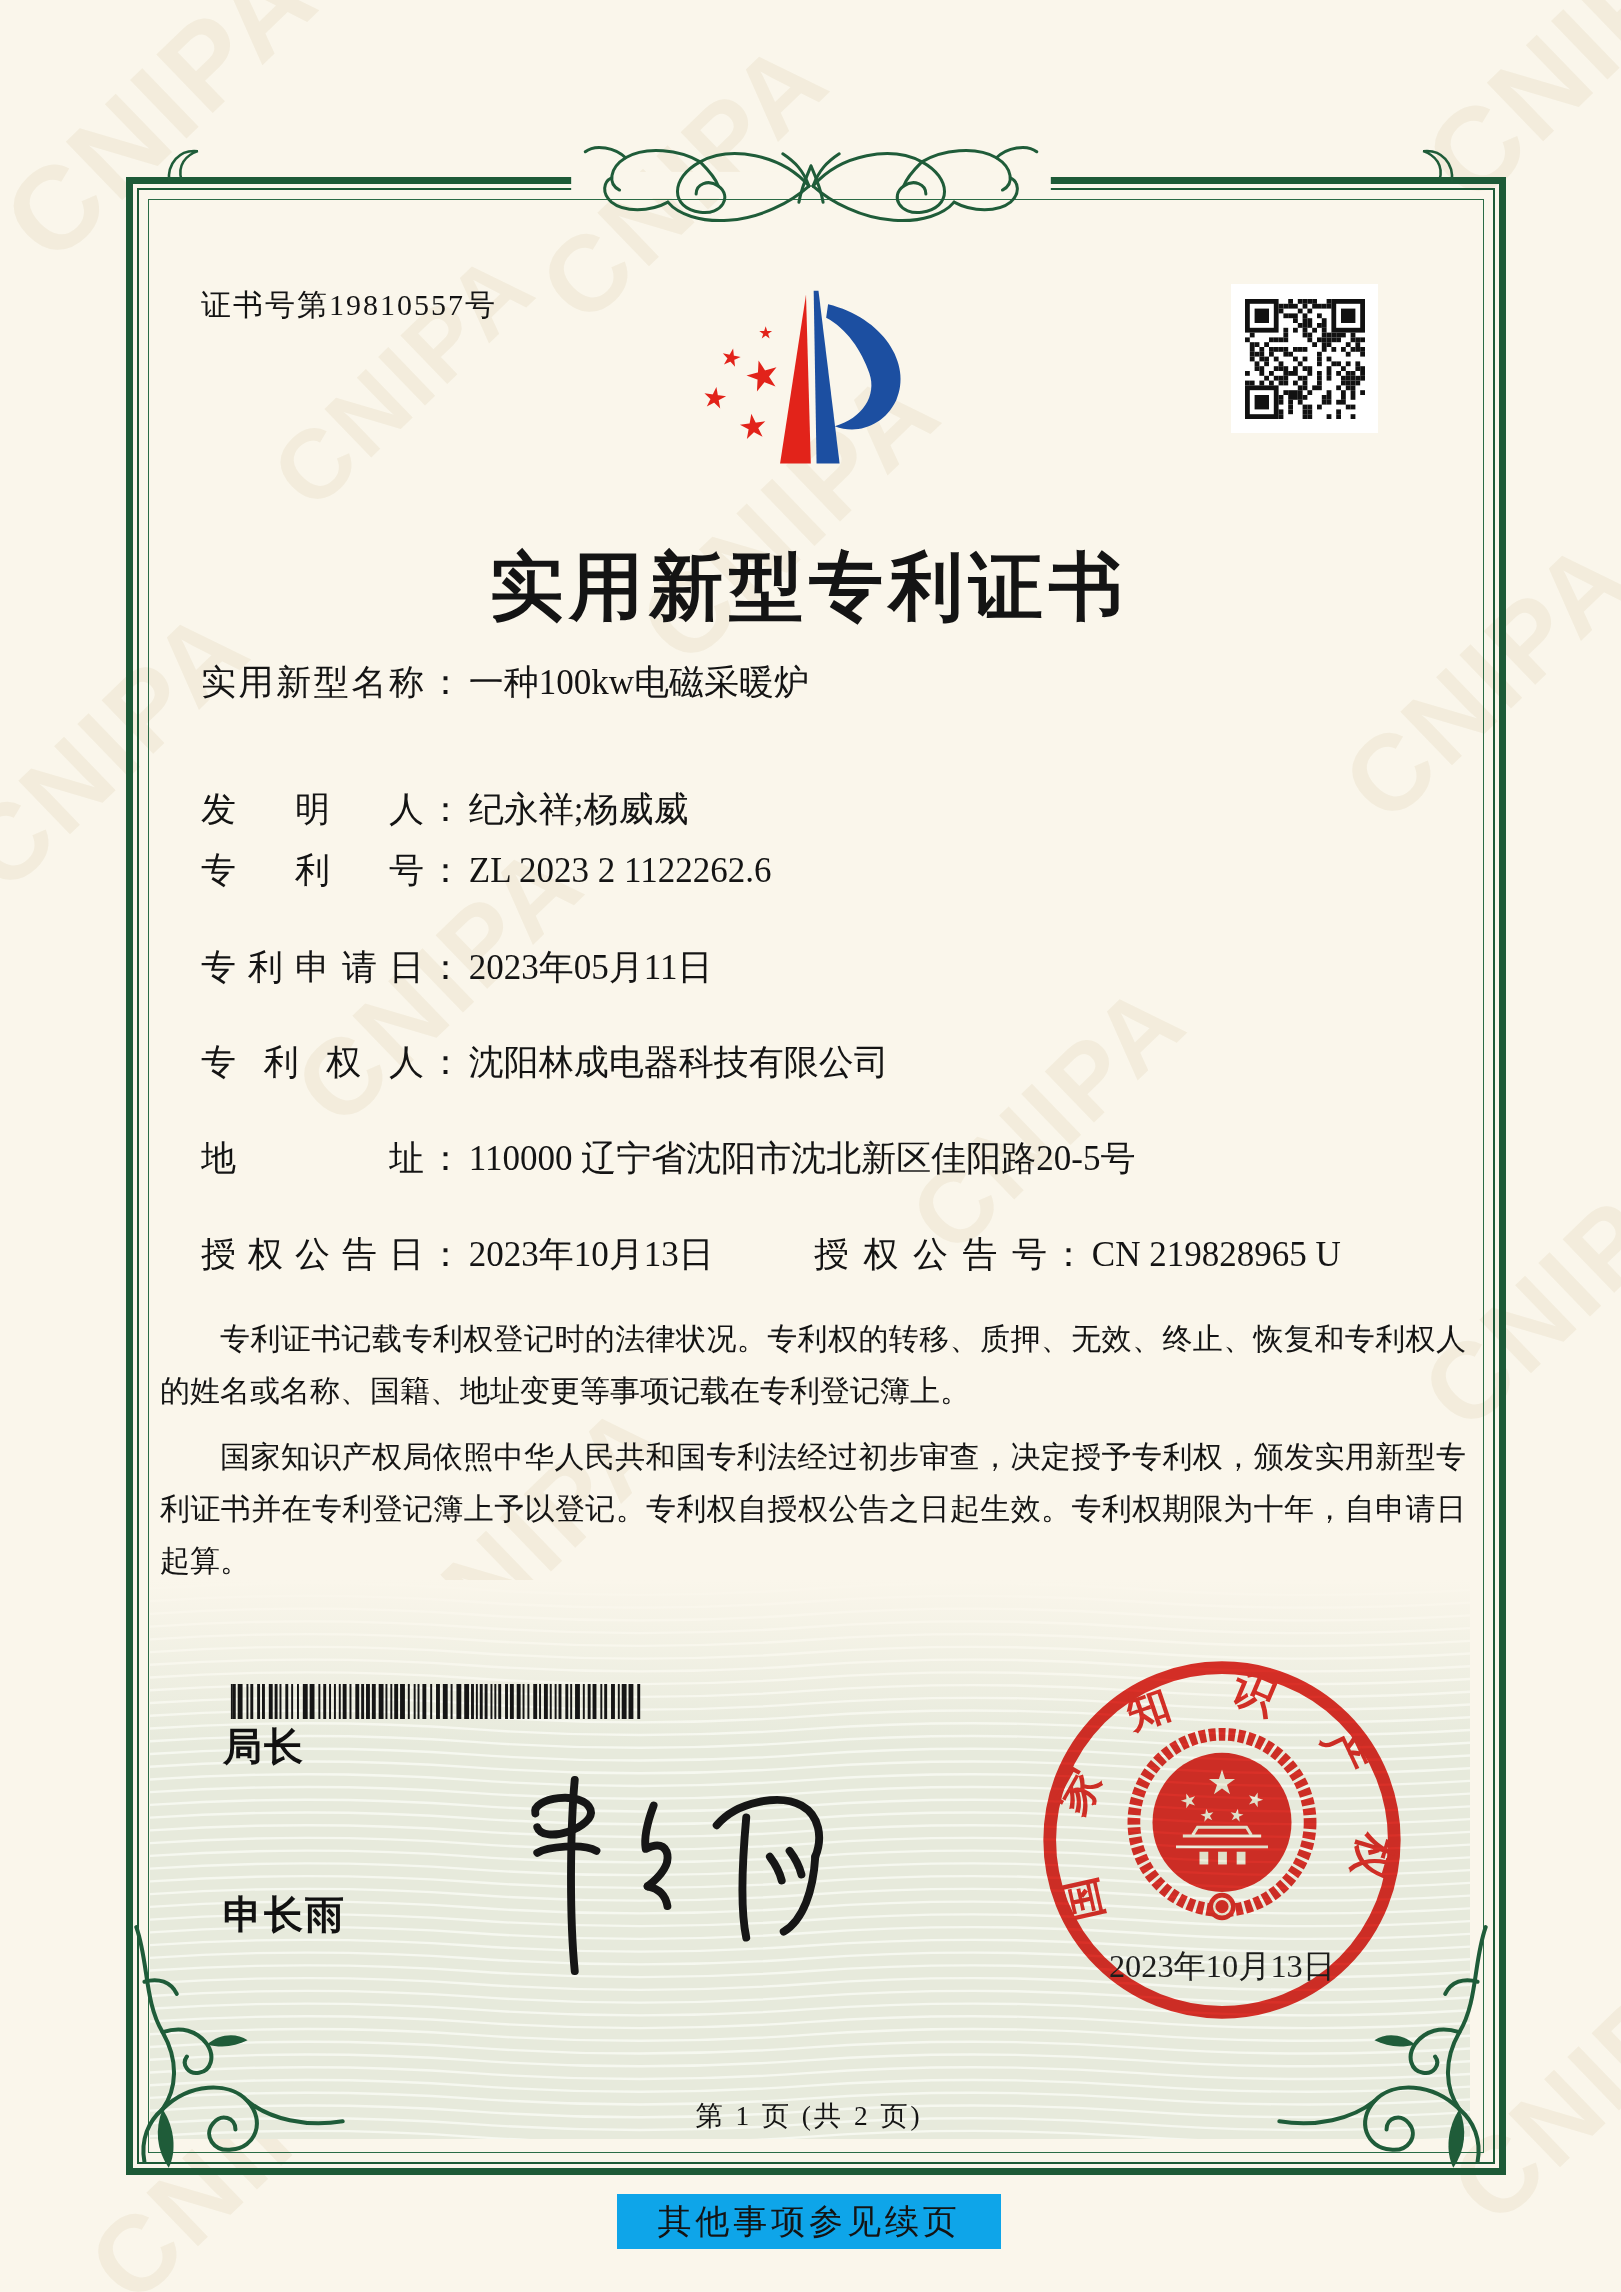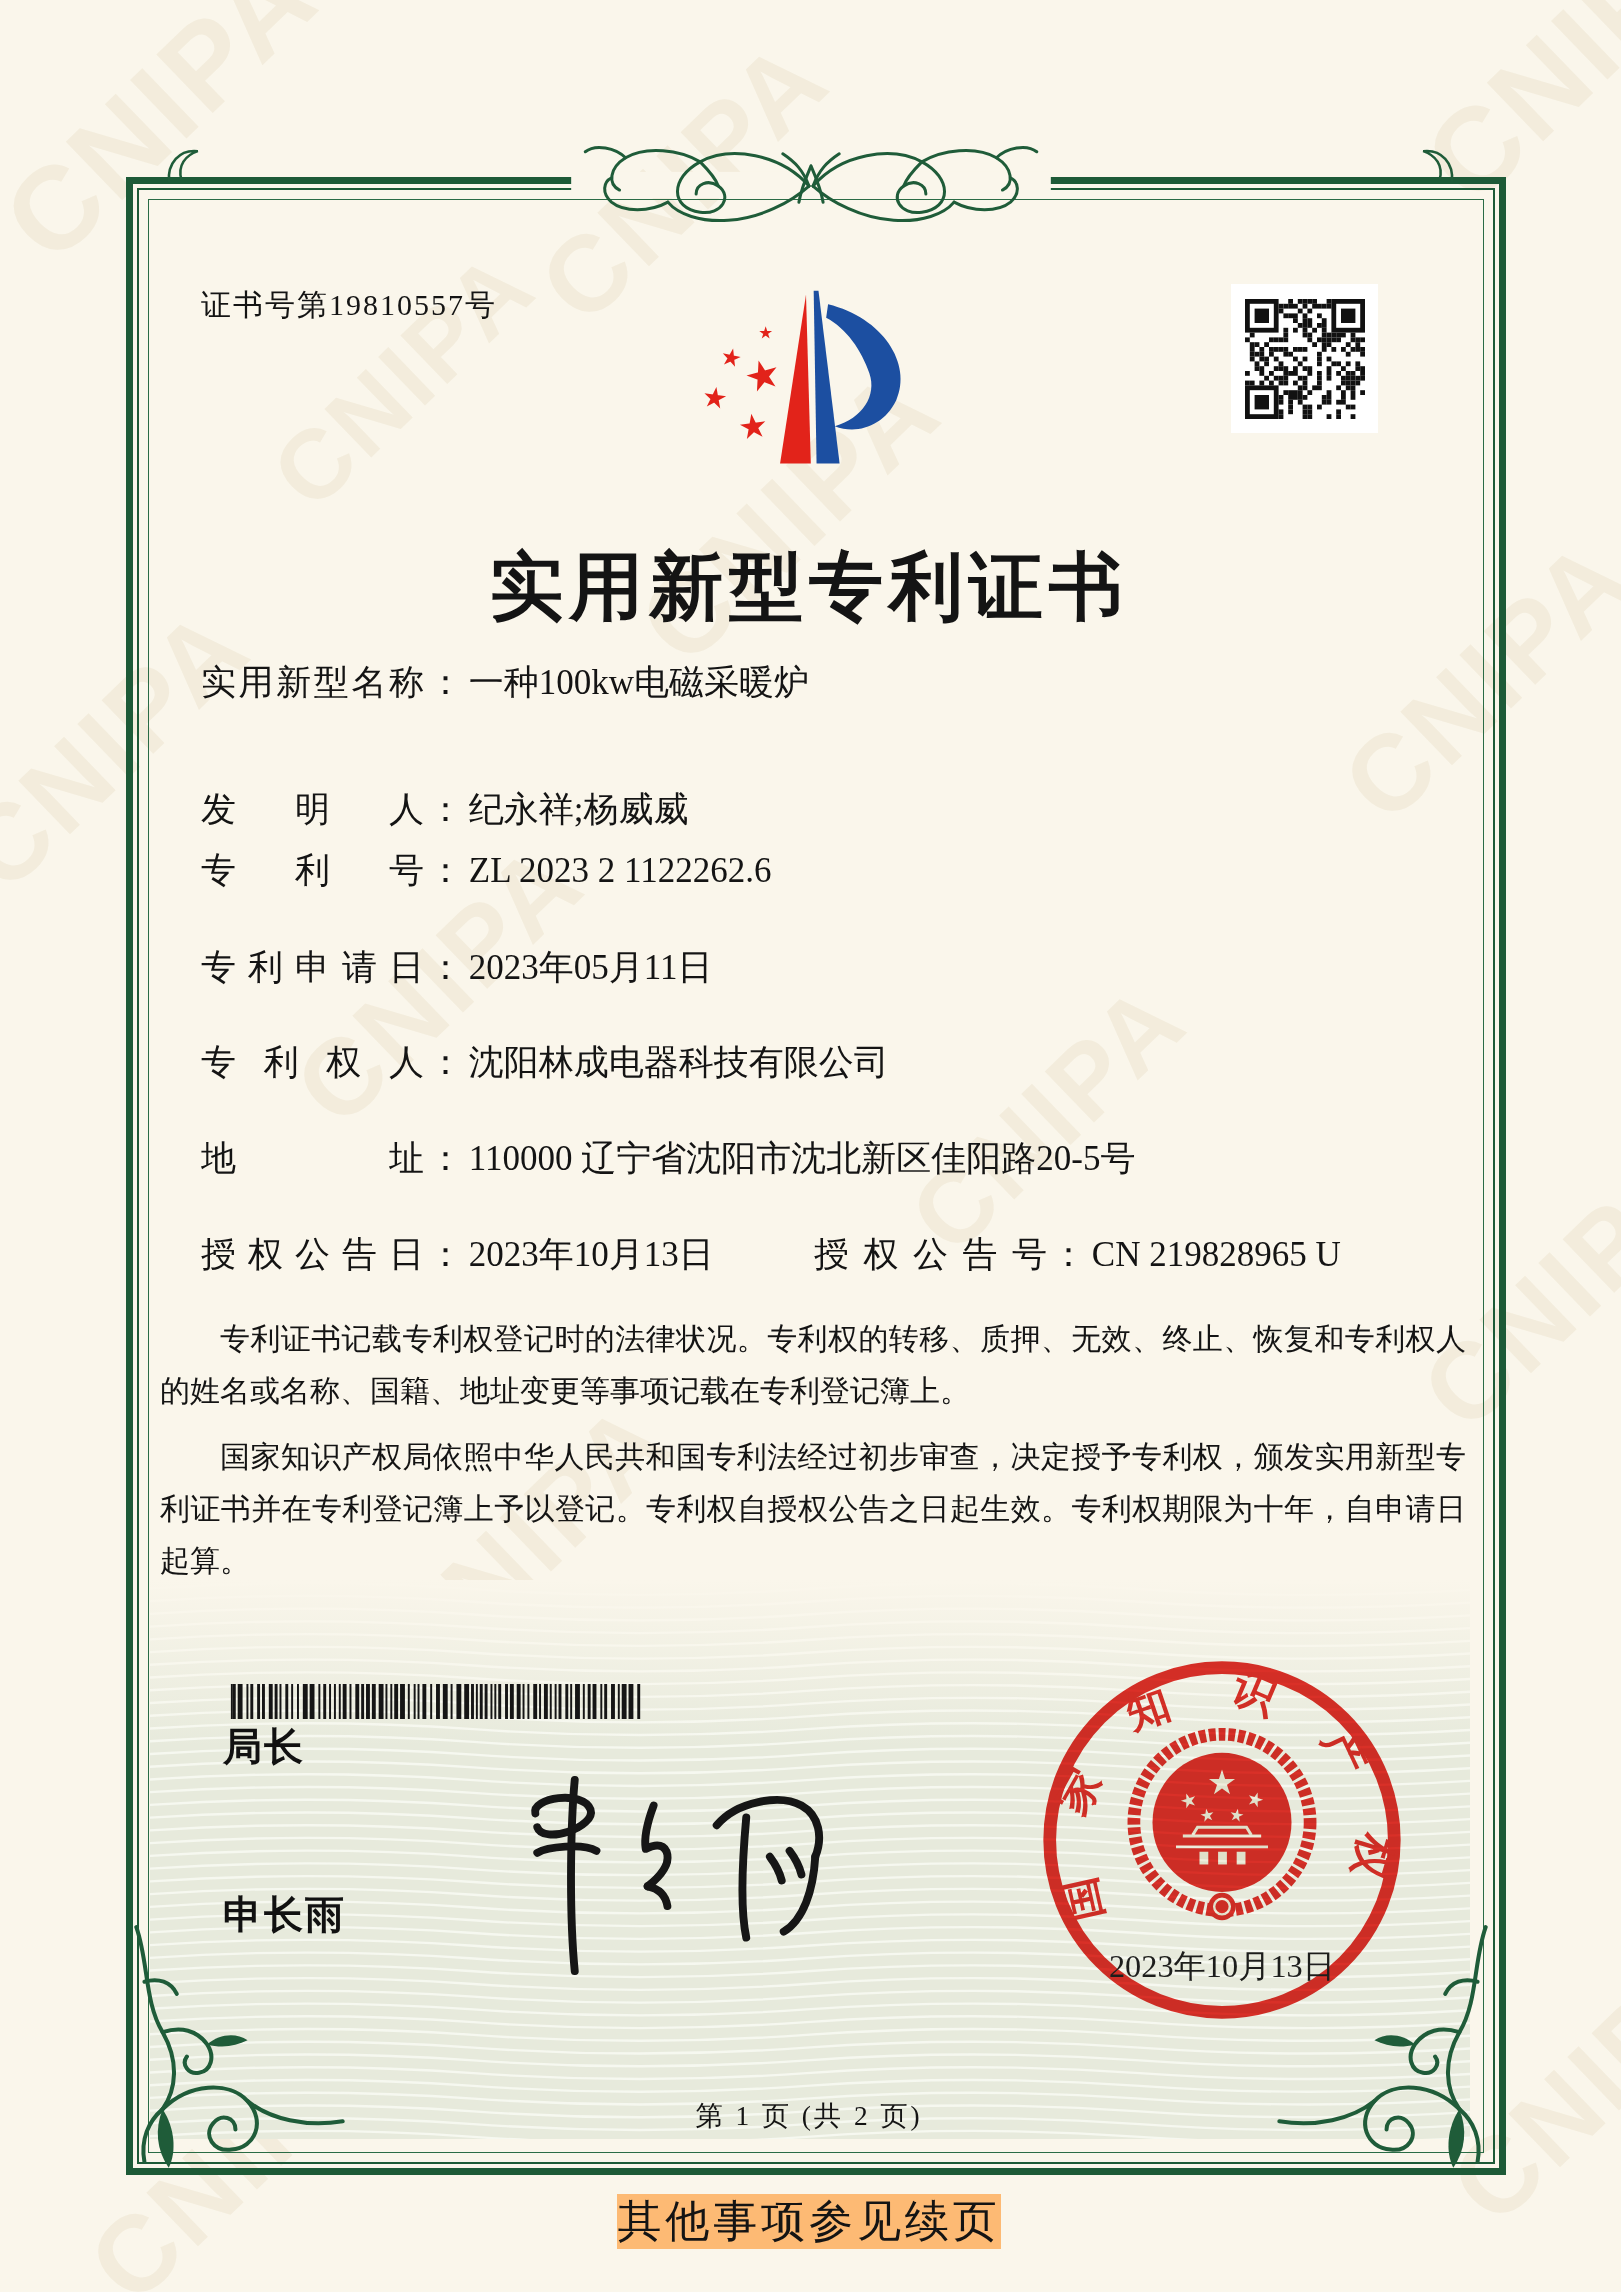--- a/index.html
+++ b/index.html
@@ -49,22 +49,22 @@
           font-weight:600;font-size:39px;letter-spacing:2px;color:#111;}
   #signer-title{top:1720px;}
   #signer-name{top:1888px;}
 
   #seal{left:1036px;top:1654px;z-index:6;opacity:.94;mix-blend-mode:multiply;}
   .seal-arc{font-size:44px;font-weight:bold;letter-spacing:56px;fill:#DF241C;
             font-family:"Liberation Serif","DejaVu Serif",serif;}
   .seal-date{font-size:33px;fill:#111;font-family:"Liberation Serif","DejaVu Serif",serif;}
 
   #pagefooter{left:126px;top:2098px;width:1366px;text-align:center;font-size:27.4px;letter-spacing:2.9px;}
-  #strip{left:617px;top:2194px;width:384px;height:55px;background:#fdba74;line-height:55px;
-         text-align:center;font-size:44px;letter-spacing:3.9px;}
+  #strip{left:617px;top:2194px;width:384px;height:55px;background:#0ea5e9;line-height:55px;
+         text-align:center;font-size:34px;letter-spacing:3.9px;}
 </style>
 </head>
 <body>
 
 <div class="page">
 
   <div class="wm-layer" id="wm-layer">
       <span class="wm" style="left: -29px; top: 39px; font-size: 118px;">CNIPA</span>
       <span class="wm" style="left: 510px; top: 118px; font-size: 108px;">CNIPA</span>
       <span class="wm" style="left: 1392px; top: -19.6px; font-size: 118px;">CNIPA</span>

